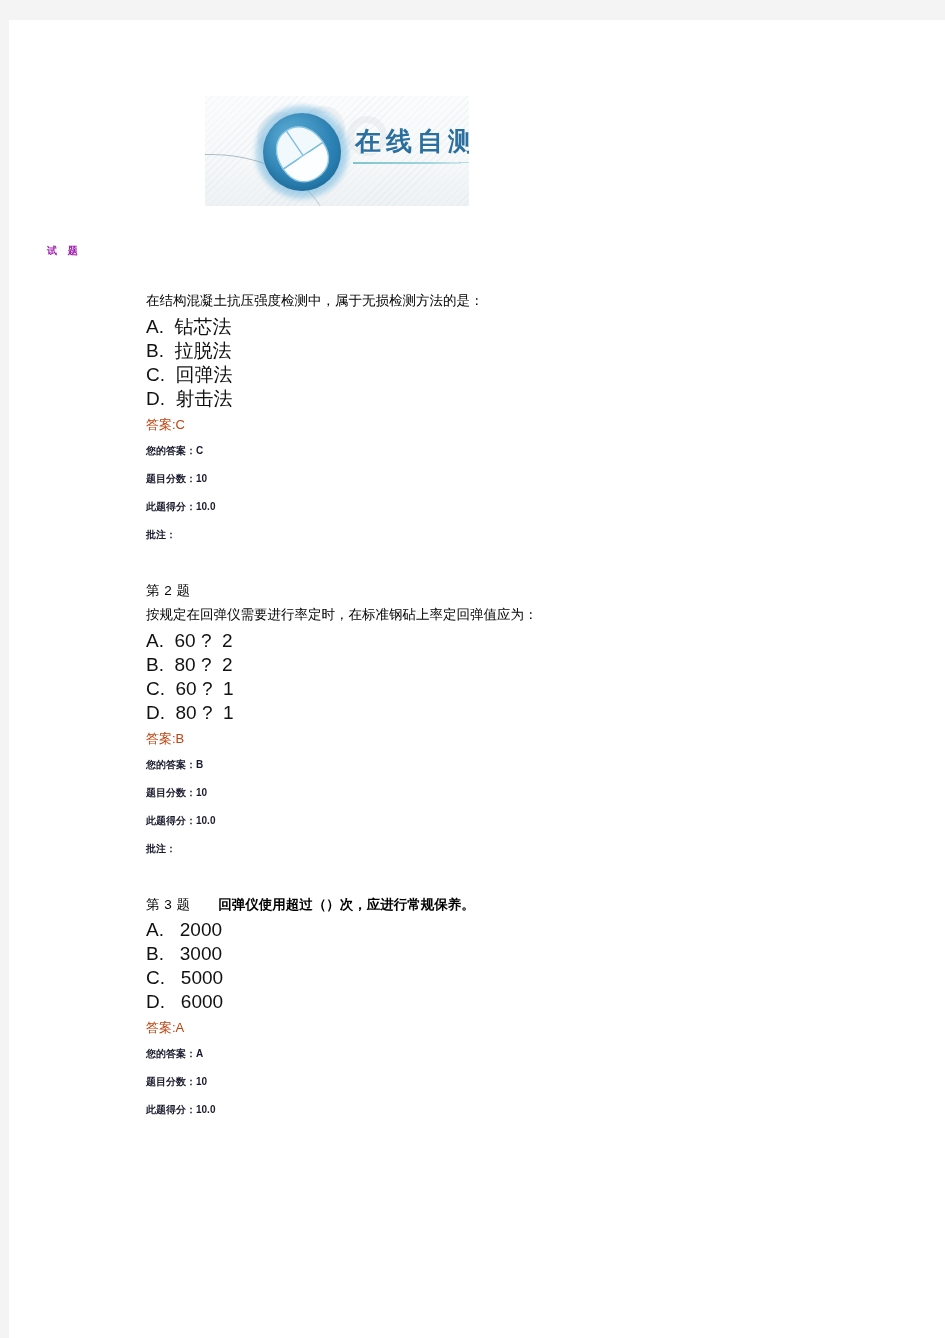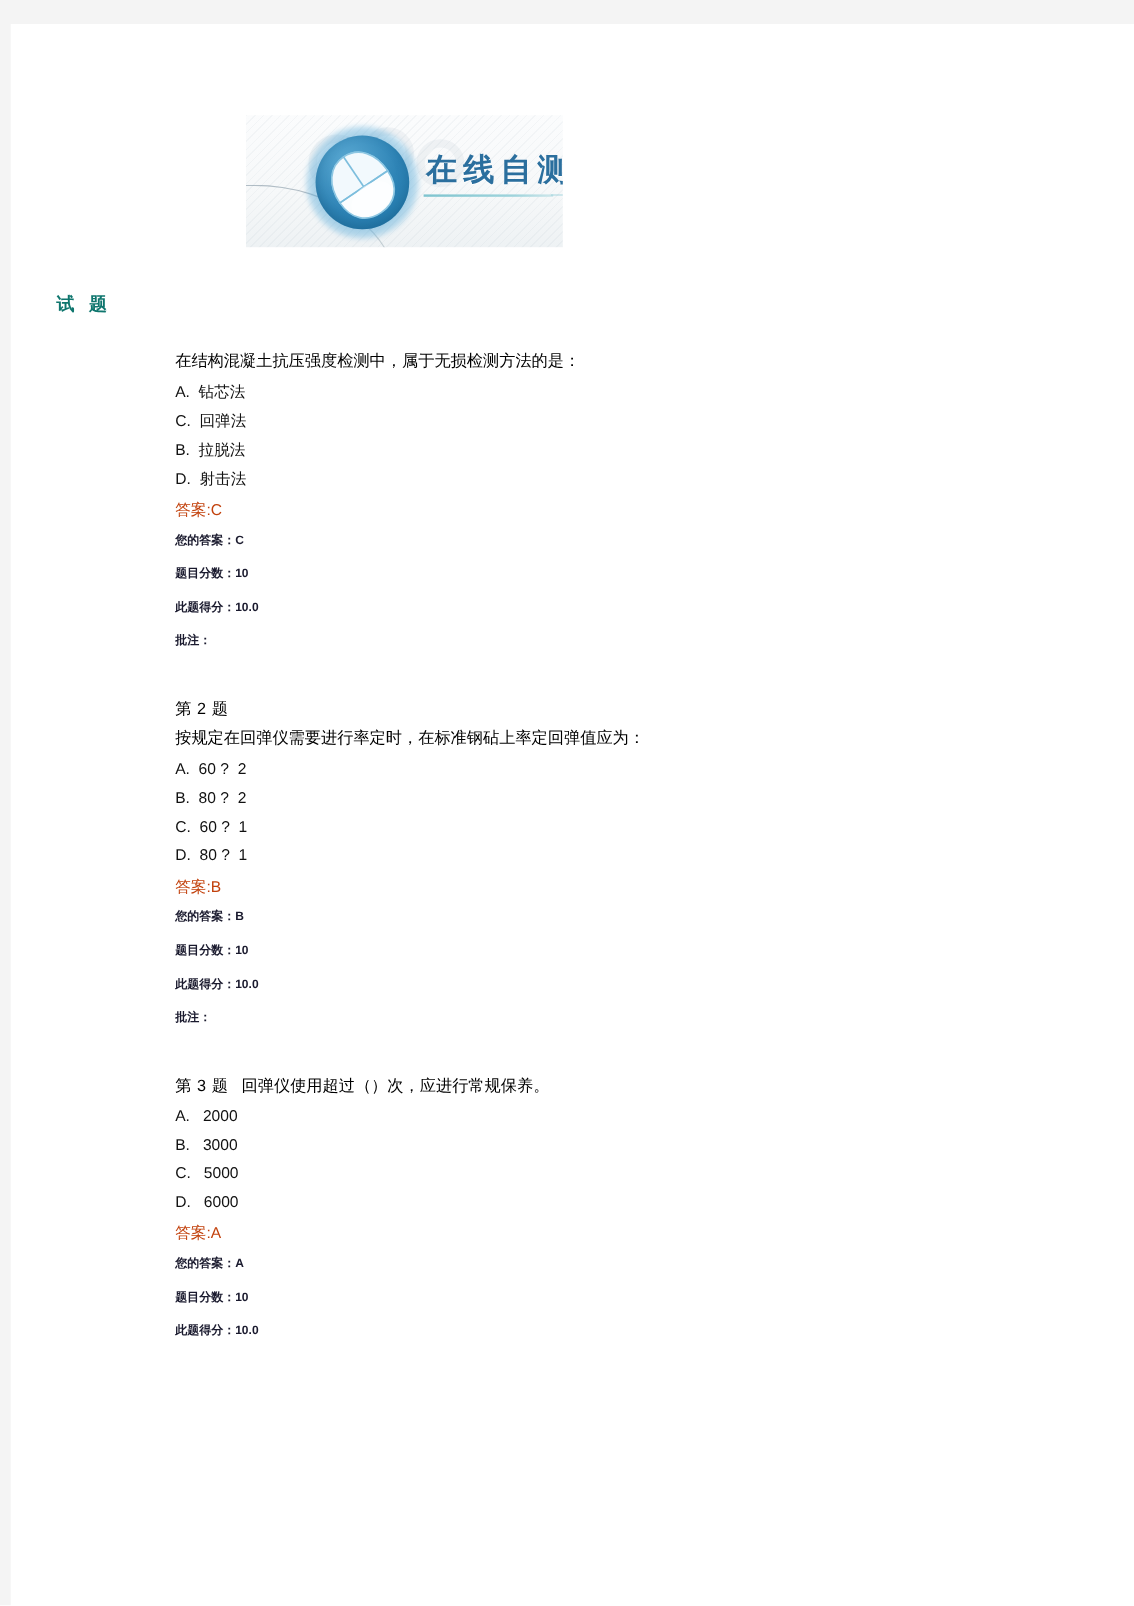--- a/index.html
+++ b/index.html
@@ -126,54 +126,54 @@
     width: 102px;
     height: 1px;
     background: rgba(126,196,207,0.55);
   }
 
   
   #page-title {
     position: absolute;
     left: 38px;
     top: 224px;
-    font-size: 15px;
+    font-size: 10px;
     font-weight: 700;
     letter-spacing: 4px;
-    color: #0f766e;
+    color: #a21caf;
   }
 
   #questions {
     position: absolute;
     left: 137px;
     top: 268px;
     width: 700px;
   }
 
   .question-block { margin-bottom: 24px; }
 
   .q-head {
     font-size: 13.5px;
     color: #000000;
     line-height: 23px;
     white-space: nowrap;
   }
   .q-num { letter-spacing: 0.5px; }
-  .q-inline { margin-left: 7px; }
+  .q-inline { margin-left: 24px; font-weight: bold; }
 
   .q-stem {
     font-size: 13.5px;
     color: #000000;
     line-height: 25px;
     white-space: nowrap;
   }
 
   .options { margin-top: 2px; }
   .option {
-    font-size: 13px;
+    font-size: 19px;
     color: #111111;
     line-height: 24px;
     white-space: pre;
   }
 
   .answer-line {
     font-size: 13px;
     color: #c2410c;
     line-height: 25px;
     margin-top: 1px;
@@ -223,22 +223,22 @@
   </div>
 
   <div id="page-title">试 题</div>
 
   <div id="questions">
 
     <div class="question-block">
       <div class="q-stem">在结构混凝土抗压强度检测中，属于无损检测方法的是：</div>
       <div class="options">
         <div class="option">A.  钻芯法</div>
+        <div class="option">B.  拉脱法</div>
         <div class="option">C.  回弹法</div>
-        <div class="option">B.  拉脱法</div>
         <div class="option">D.  射击法</div>
       </div>
       <div class="answer-line">答案:C</div>
       <div class="meta-line">您的答案：C</div>
       <div class="meta-line">题目分数：10</div>
       <div class="meta-line">此题得分：10.0</div>
       <div class="meta-line">批注：</div>
     </div>
 
     <div class="spacer-sm"></div>

